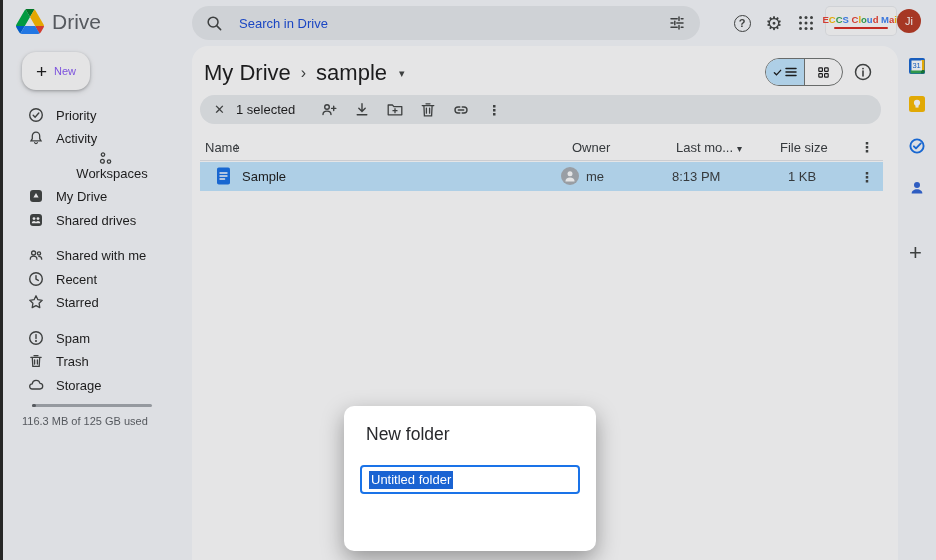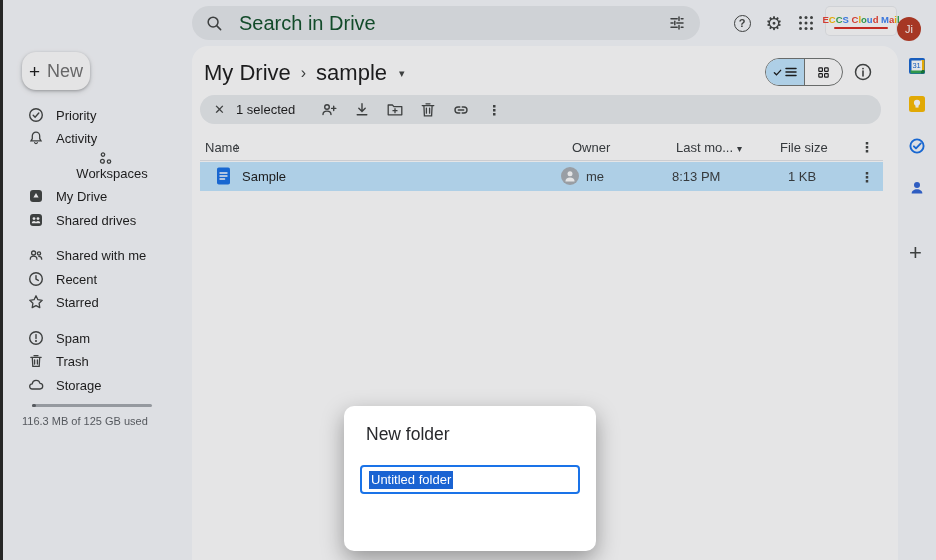--- a/index.html
+++ b/index.html
@@ -15,46 +15,46 @@
   
   .header { position:absolute; left:0; top:0; width:936px; height:46px; }
   .logo-wrap { position:absolute; left:16px; top:9px; display:flex; align-items:center; gap:8px; }
   .logo-wrap svg { width:28px; height:25px; }
   .app-name { font-size:21px; color:#5f6368; }
   .search-bar {
     position:absolute; left:192px; top:6px; width:508px; height:34px;
     background:#e7eaee; border-radius:17px; display:flex; align-items:center; padding:0 14px;
   }
   .search-bar .q { font-size:15px; color:#444746; margin-right:16px; }
-  .search-placeholder { font-size:20px; color:#14532d; flex:1; }
+  .search-placeholder { font-size:13px; color:#1d4ed8; flex:1; }
   .hdr-icon { position:absolute; top:12px; width:22px; height:22px; display:flex; align-items:center; justify-content:center; color:#444746; }
   .help-circle { width:17px; height:17px; border:1.6px solid #444746; border-radius:50%; font-size:11px; display:flex; align-items:center; justify-content:center; color:#444746; font-weight:bold; }
   .gear-glyph { font-size:19px; line-height:1; color:#444746; }
   .account-badge {
     position:absolute; left:826px; top:7px; width:70px; height:28px; background:#fdfdfd;
     border-radius:4px; display:flex; flex-direction:column; align-items:center; justify-content:center;
     box-shadow:0 0 0 1px rgba(0,0,0,0.06);
   }
   .account-badge-text { font-size:9.5px; font-weight:bold; letter-spacing:0; white-space:pre; }
   .account-badge-tagline { width:54px; height:2px; background:#d93025; margin-top:2px; border-radius:1px; }
   .avatar {
     position:absolute; left:897px; top:9px; width:24px; height:24px; border-radius:50%;
-    background:#b93d27; color:#fff; font-size:11px; display:flex; align-items:center; justify-content:center;margin-top:8px;
+    background:#b93d27; color:#fff; font-size:11px; display:flex; align-items:center; justify-content:center;
   }
 
   
   .sidebar { position:absolute; left:0; top:46px; width:192px; height:514px; }
   .new-button {
     position:absolute; left:22px; top:6px; width:68px; height:38px; background:#fefefe;
     border:none; border-radius:14px; display:flex; align-items:center; justify-content:center; gap:7px;
     box-shadow:0 1px 3px rgba(0,0,0,0.25), 0 2px 6px rgba(0,0,0,0.12); cursor:pointer;
     font-family:inherit;
   }
   .new-button .plus { font-size:19px; font-weight:400; color:#1f1f1f; line-height:1; }
-  .new-button .lbl { font-size:18px; color:#737373; }
+  .new-button .lbl { font-size:11px; color:#8b5cf6; }
   .nav-item {
     position:absolute; left:6px; width:178px; height:24px; display:flex; align-items:center;
     padding-left:22px; border-radius:0 12px 12px 0; cursor:pointer;
   }
   .nav-item .nicon { width:16px; height:16px; display:flex; align-items:center; justify-content:center; color:#444746; }
   .nav-item .nlabel { font-size:13px; color:#1f1f1f; margin-left:12px; }
   .storage-bar { position:absolute; left:32px; top:358px; width:120px; height:3px; background:#a6abb0; border-radius:2px; }
   .storage-bar .used { position:absolute; left:0; top:0; width:4px; height:3px; background:#5f6368; border-radius:2px; }
   .storage-text { position:absolute; left:22px; top:369px; font-size:11px; color:#5f6368; }
 
@@ -125,20 +125,31 @@
     padding:6px 12px; border-radius:15px; cursor:pointer; font-family:inherit;
   }
   svg { display:block; }
 </style>
 </head>
 <body>
 
 <div class="left-edge"></div>
 
 <div class="header">
+  <div class="logo-wrap">
+    <svg viewBox="0 0 87.3 78">
+      <path d="m6.6 66.85 3.85 6.65c.8 1.4 1.95 2.5 3.3 3.3l13.75-23.8h-27.5c0 1.55.4 3.1 1.2 4.5z" fill="#0066da"></path>
+      <path d="m43.65 25-13.75-23.8c-1.35.8-2.5 1.9-3.3 3.3l-25.4 44a9.06 9.06 0 0 0 -1.2 4.5h27.5z" fill="#00ac47"></path>
+      <path d="m73.55 76.8c1.35-.8 2.5-1.9 3.3-3.3l1.6-2.75 7.65-13.25c.8-1.4 1.2-2.95 1.2-4.5h-27.502l5.852 11.5z" fill="#ea4335"></path>
+      <path d="m43.65 25 13.75-23.8c-1.35-.8-2.9-1.2-4.5-1.2h-18.5c-1.6 0-3.15.45-4.5 1.2z" fill="#00832d"></path>
+      <path d="m59.8 53h-32.3l-13.75 23.8c1.35.8 2.9 1.2 4.5 1.2h50.8c1.6 0 3.15-.45 4.5-1.2z" fill="#2684fc"></path>
+      <path d="m73.4 26.5-12.7-22c-.8-1.4-1.95-2.5-3.3-3.3l-13.75 23.8 16.15 28h27.45c0-1.55-.4-3.1-1.2-4.5z" fill="#ffba00"></path>
+    </svg>
+    <span class="app-name">Drive</span>
+  </div>
 
   <div class="search-bar">
     <span class="q">
       <svg width="17" height="17" viewBox="0 0 18 18">
           <circle cx="7.5" cy="7.5" r="5.2" fill="none" stroke="#444746" stroke-width="1.6"></circle>
           <path d="M11.5 11.5 15.5 15.5" stroke="#444746" stroke-width="1.6" stroke-linecap="round"></path>
         </svg>
     </span>
     <span class="search-placeholder">Search in Drive</span>
     <span>

